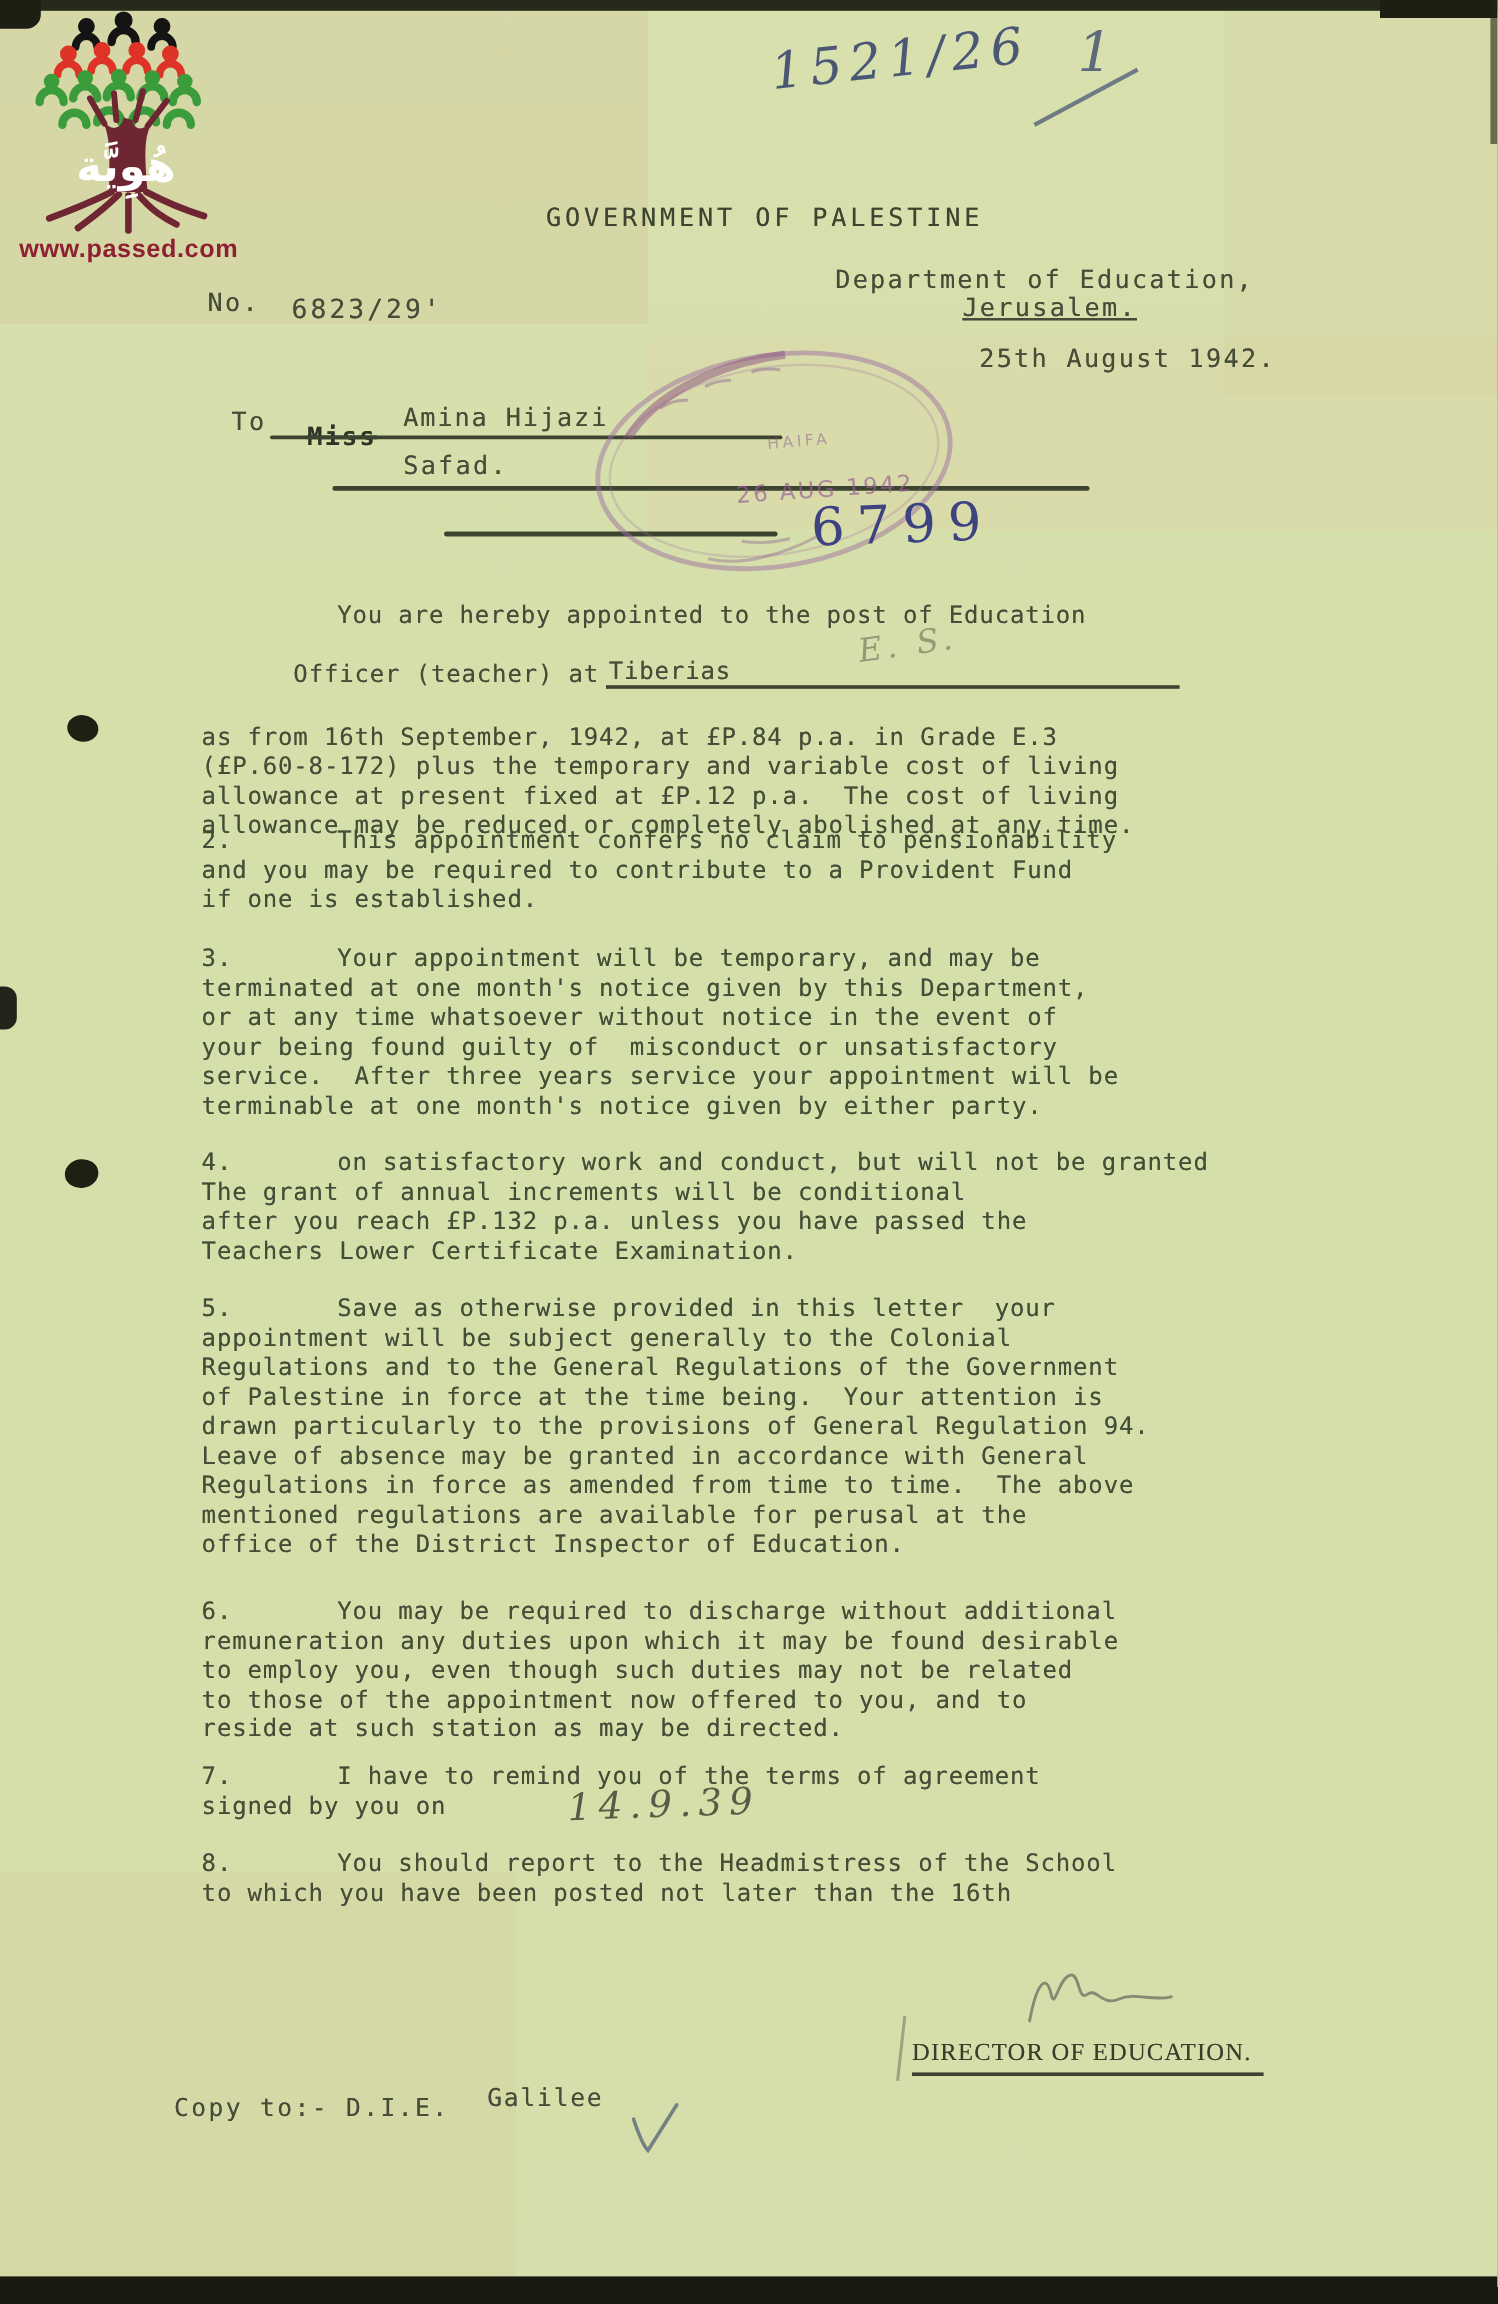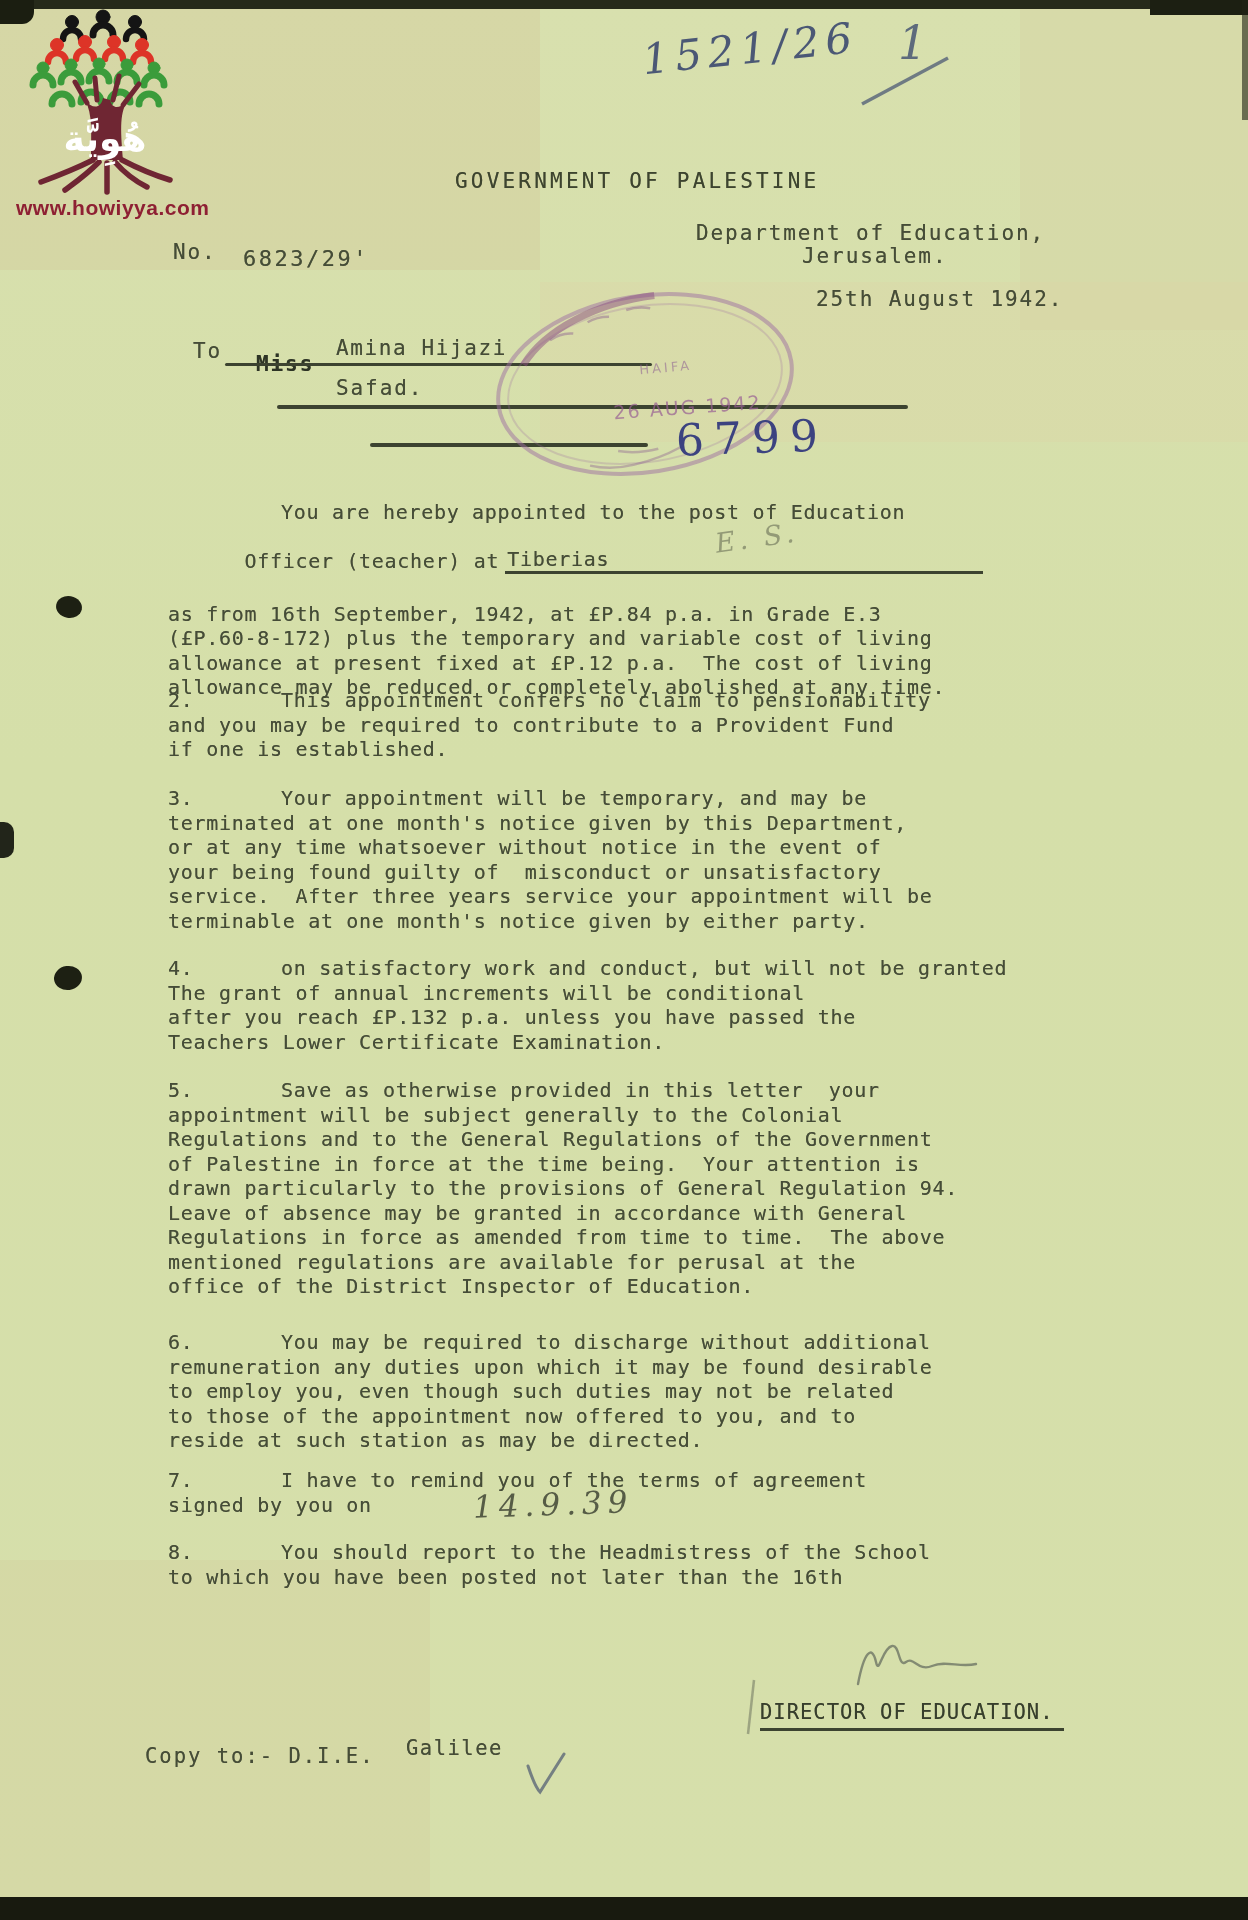--- a/index.html
+++ b/index.html
@@ -99,31 +99,31 @@
       <g stroke="#6f2633" fill="none" stroke-linecap="round" stroke-width="5.5">
         <path d="M78,152 C58,162 42,168 26,174"></path>
         <path d="M84,154 C70,168 58,176 50,182"></path>
         <path d="M92,155 L92,184"></path>
         <path d="M100,154 C112,168 122,174 132,179"></path>
         <path d="M107,152 C126,162 142,168 155,172"></path>
       </g>
       <text x="90" y="143" text-anchor="middle" font-family="DejaVu Sans, sans-serif" font-size="36" font-weight="bold" fill="#ffffff">هُوِيَّة</text>
     </svg>
   </div>
-  <div class="abs" style="left:16px;top:196px;font-family:'Liberation Sans',sans-serif;font-weight:600;font-size:21px;letter-spacing:.5px;color:#8e2033;">www.howiyya.com</div>
+  <div class="abs" style="left:16px;top:196px;font-family:'Liberation Sans',sans-serif;font-weight:600;font-size:21px;letter-spacing:.5px;color:#8e2033;">www.passed.com</div>
 
   <div class="abs hand" style="left:642px;top:24px;font-size:42px;letter-spacing:6px;transform:rotate(-6deg);color:#4b5875;">1521/26</div>
   <div class="abs hand" style="left:898px;top:16px;font-size:46px;color:#5d6a7c;">1</div>
   <svg class="abs" style="left:858px;top:50px;" width="96" height="60">
     <line x1="4" y1="54" x2="90" y2="8" stroke="#5d6a7c" stroke-width="3.5" opacity=".85"></line>
   </svg>
 
   <div class="abs type lh" style="left:455px;top:169px;letter-spacing:3.2px;color:#3d442f;text-align:center;">GOVERNMENT OF PALESTINE</div>
   <div class="abs type lh" style="left:696px;top:221px;">Department of Education,</div>
-  <div class="abs type lh" style="left:802px;top:244px;">Jerusalem.</div>
+  <div class="abs type lh" style="left:802px;top:244px;text-decoration:underline;">Jerusalem.</div>
   <div class="abs type lh" style="left:173px;top:240px;">No.</div>
   <div class="abs type" style="left:243px;top:246px;font-size:22px;letter-spacing:2.5px;">6823/29'</div>
   <div class="abs type lh" style="left:816px;top:287px;">25th August 1942.</div>
 
   <div class="abs type lh" style="left:193px;top:339px;">To</div>
   <div class="abs type lh strike" style="left:256px;top:352px;">Miss</div>
   <div class="abs type lh" style="left:336px;top:336px;letter-spacing:1.6px;">Amina Hijazi</div>
   <div class="rule" style="left:225px;top:363px;width:427px;"></div>
   <div class="abs type lh" style="left:336px;top:376px;">Safad.</div>
   <div class="rule" style="left:277px;top:405px;width:631px;height:3.5px;"></div>
@@ -188,21 +188,21 @@
     <span class="pnum type">8.</span>
     <div class="plines type"><div class="tline">You should report to the Headmistress of the School</div><div class="tline">to which you have been posted not later than the 16th</div></div>
   </div>
 
   <svg class="abs" style="left:852px;top:1638px;" width="132" height="62">
     <path d="M6,46 C12,14 20,6 24,24 C27,38 30,10 40,8 C48,6 46,30 54,24 C62,18 66,34 80,28 C94,22 108,30 124,26" fill="none" stroke="#6e7565" stroke-width="2.4" opacity=".8" stroke-linecap="round"></path>
   </svg>
   <svg class="abs" style="left:746px;top:1678px;" width="12" height="60">
     <line x1="8" y1="2" x2="2" y2="56" stroke="rgba(110,115,95,.55)" stroke-width="2.5"></line>
   </svg>
-  <div class="abs type" style="left:760px;top:1700px;font-size:20.5px;letter-spacing:1px;color:#373e2c;border-bottom:3px solid #3c4330;padding:0 10px 4px 0;">DIRECTOR OF EDUCATION.</div>
+  <div class="abs type" style="left:760px;top:1700px;font-size:20.5px;letter-spacing:1px;color:#373e2c;border-bottom:3px solid #3c4330;padding:0 10px 4px 0;font-family:Liberation Serif, serif;">DIRECTOR OF EDUCATION.</div>
 
   <div class="abs type" style="left:145px;top:1744px;font-size:20.5px;letter-spacing:2px;">Copy to:- D.I.E.</div>
   <div class="abs type" style="left:406px;top:1736px;font-size:20.5px;letter-spacing:1.5px;">Galilee</div>
   <svg class="abs" style="left:524px;top:1750px;" width="44" height="48">
     <path d="M4,16 C8,28 12,38 16,42 L40,4" fill="none" stroke="#5c6878" stroke-width="3" opacity=".8" stroke-linecap="round"></path>
   </svg>
 
 </div>
 
 </body></html>

